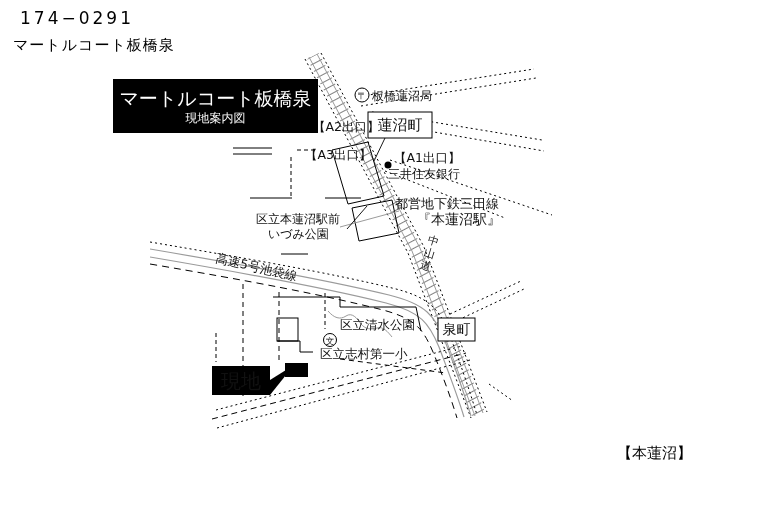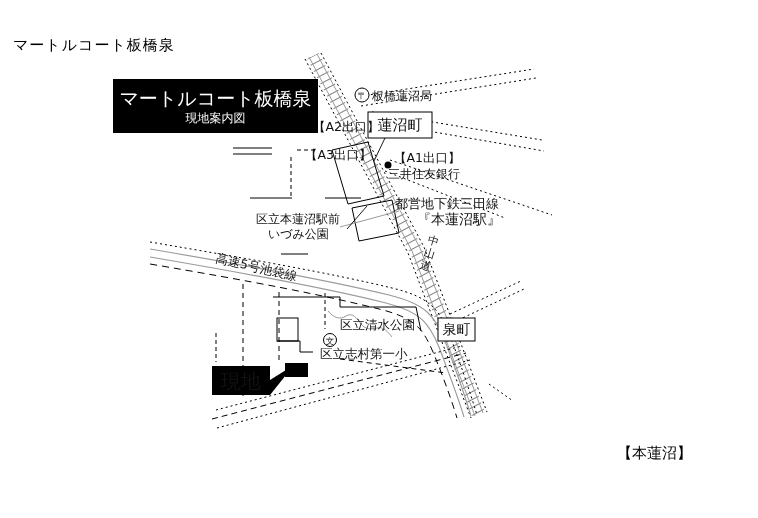--- a/index.html
+++ b/index.html
@@ -14,20 +14,21 @@
   .titlebox .t2{font-size:12px;}
   .footer-station{position:absolute;left:617px;top:444px;font-size:15px;}
   svg{position:absolute;left:0;top:0;}
   svg text{font-family:"DejaVu Sans","Liberation Sans",sans-serif;fill:#111;}
 </style>
 </head>
 <body>
 
 <div class="page">
 
+  <div class="postal">174−0291</div>
   <div class="propname">マートルコート板橋泉</div>
 
   <div class="titlebox">
     <div class="t1">マートルコート板橋泉</div>
     <div class="t2">現地案内図</div>
   </div>
 
   <svg width="758" height="518" viewBox="0 0 758 518">
     <defs>
       <pattern id="hatch" width="7" height="7" patternUnits="userSpaceOnUse" patternTransform="rotate(62)">

